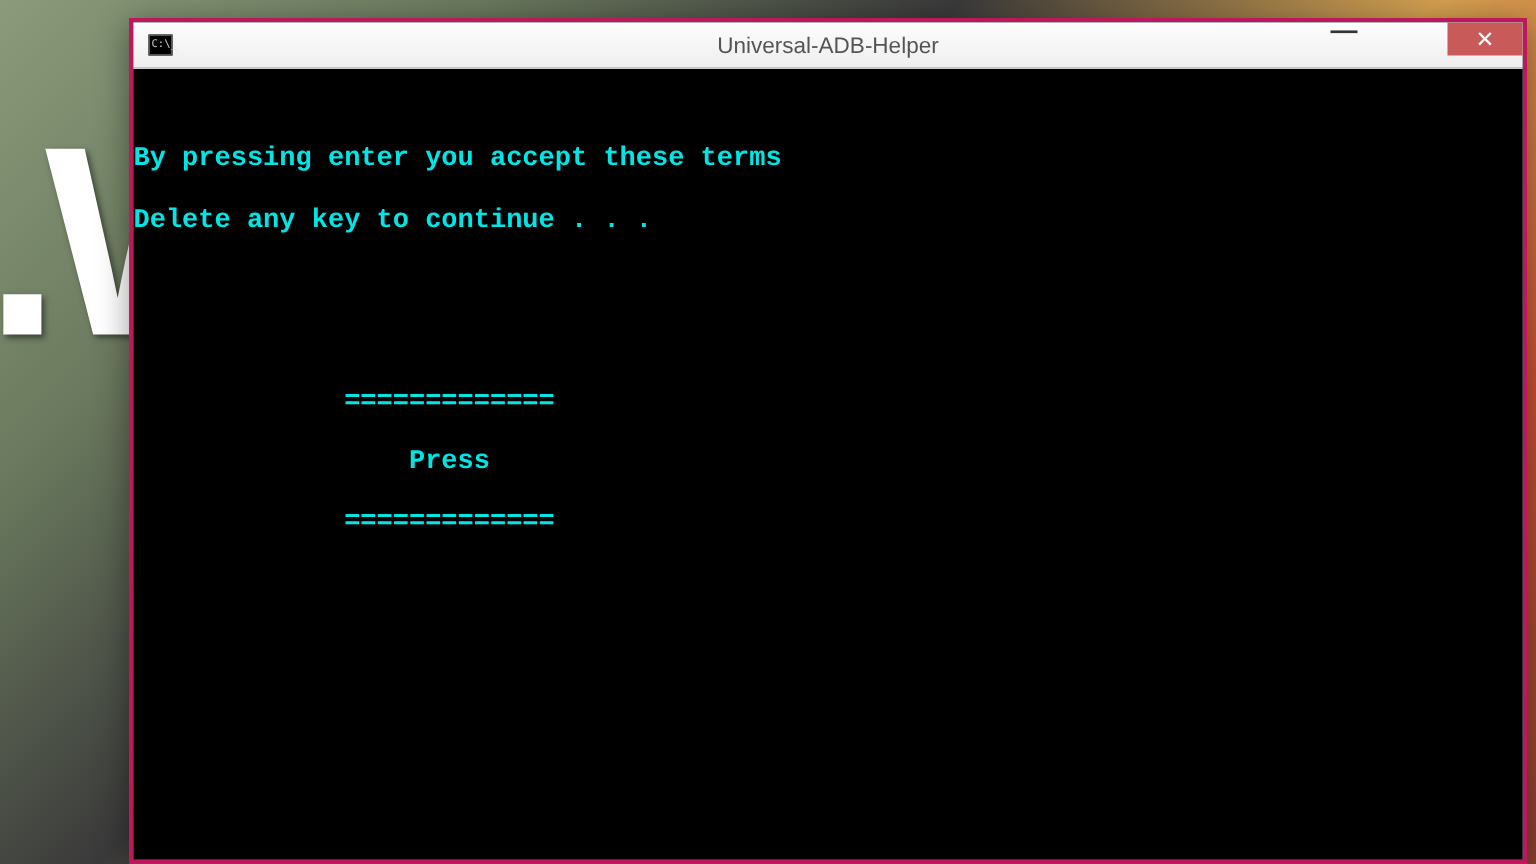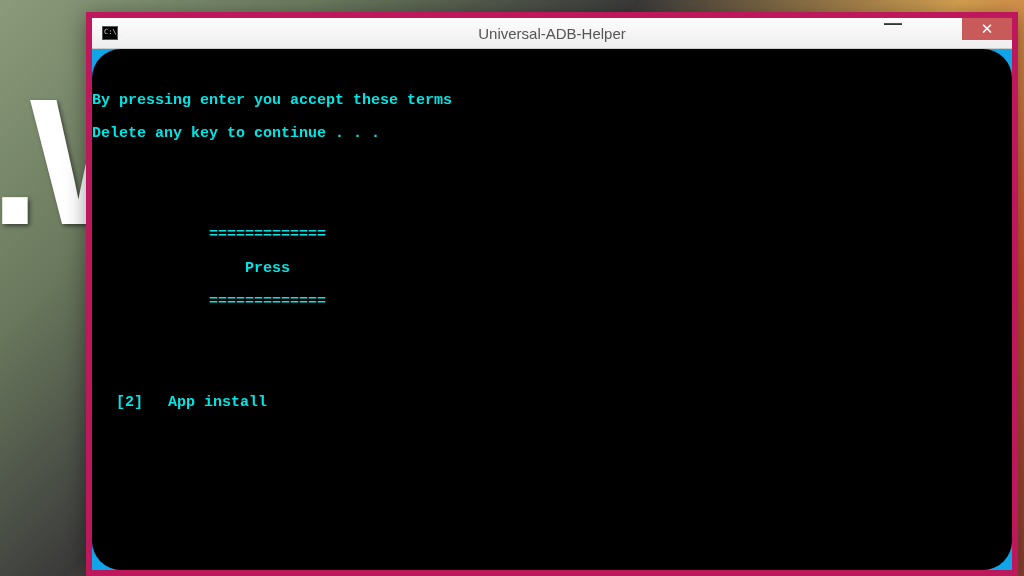--- a/index.html
+++ b/index.html
@@ -21,22 +21,22 @@
       letter-spacing: -10px;
       text-shadow: 2px 2px 4px rgba(0,0,0,0.5);
       line-height: 0.8;
     }
     .window {
       position: absolute;
       left: 86px;
       top: 12px;
       width: 932px;
       height: 564px;
-      background: #0ea5e9;
-      border: 6px solid #be185d;
+      background: #14b8a6;
+      border: 3px solid #be185d;
       box-shadow: 0 4px 20px rgba(0,0,0,0.4);
     }
     .titlebar {
       height: 31px;
       background: linear-gradient(to bottom, #fdfdfd, #eeeeee);
       border-bottom: 1px solid #ccc;
       display: flex;
       align-items: center;
       position: relative;
     }
@@ -87,27 +87,26 @@
       background: #c85a5a;
       color: white;
       font-size: 15px;
       width: 50px;
     }
     .console {
       background: #000;
       height: calc(100% - 31px);
       padding: 10px 0 0 0;
       font-family: "Courier New", "Lucida Console", monospace;
-      font-size: 15px;
+      font-size: 18px;
       font-weight: bold;
       color: #00e5e5;
       line-height: 1.12;
       white-space: pre;
       overflow: hidden;
-      border-radius: 29px;
     }
     .console-line { display: block; }
     .menu-item { display: block; padding-left: 24px; }
     .menu-num { display: inline-block; width: 52px; }
   </style>
 </head>
 <body>
 
 <div class="bg-letter">.W</div>
 
@@ -129,21 +128,20 @@
 <span style="padding: 0;"></span>
 <span class="console-line">By pressing enter you accept these terms</span>
 <span class="console-line">Delete any key to continue . . .</span>
 <span class="console-line"> </span>
 <span class="console-line"> </span>
 <span class="console-line">             =============</span>
 <span class="console-line">                 Press</span>
 <span class="console-line">             =============</span>
 <span class="console-line"> </span>
 <span class="console-line"> </span>
-<span class="menu-item"><span class="menu-num">[2]</span><span>App install</span></span>
 
 
 
 
 
 
 
 
 
 

